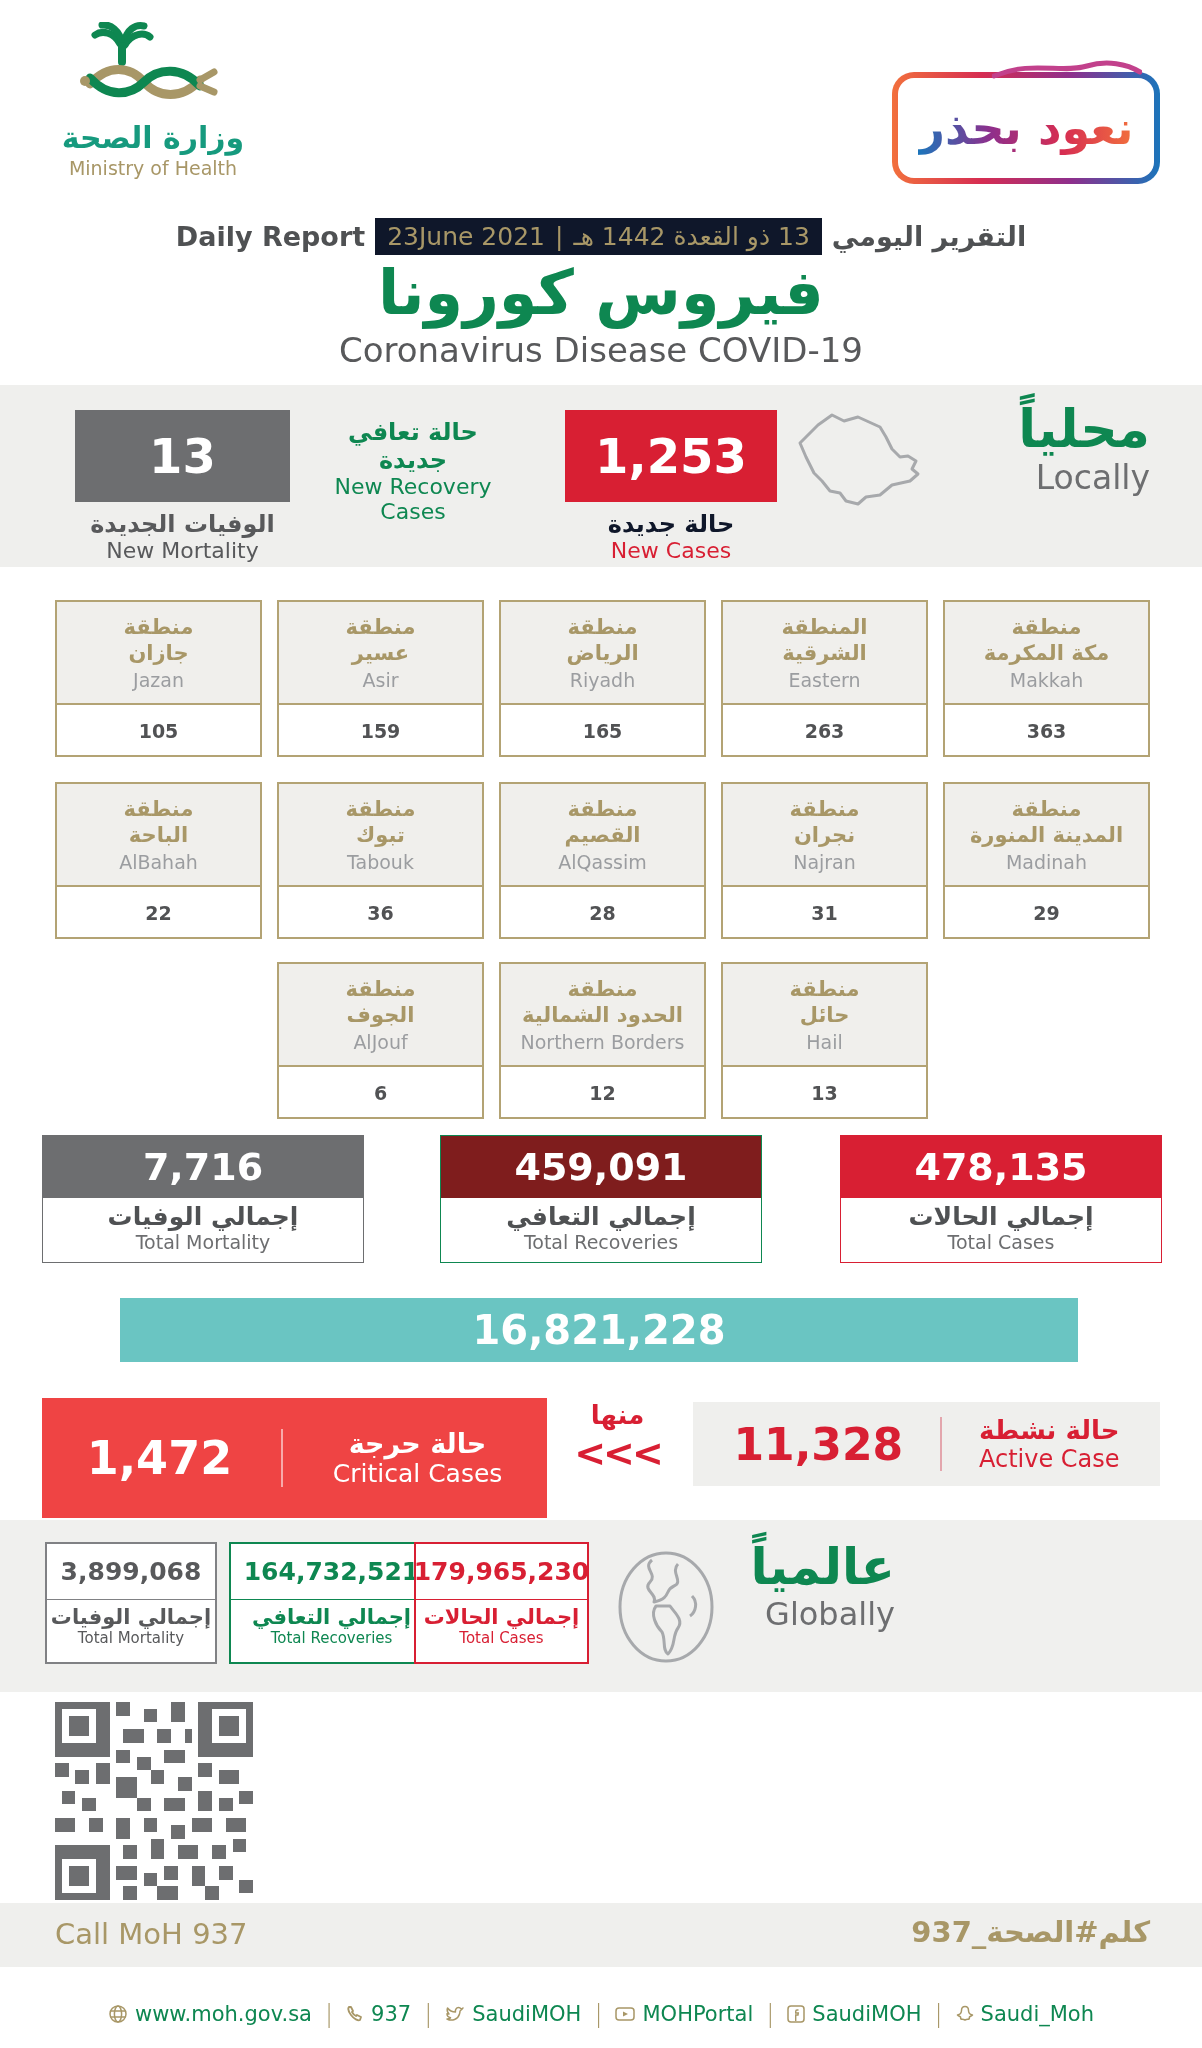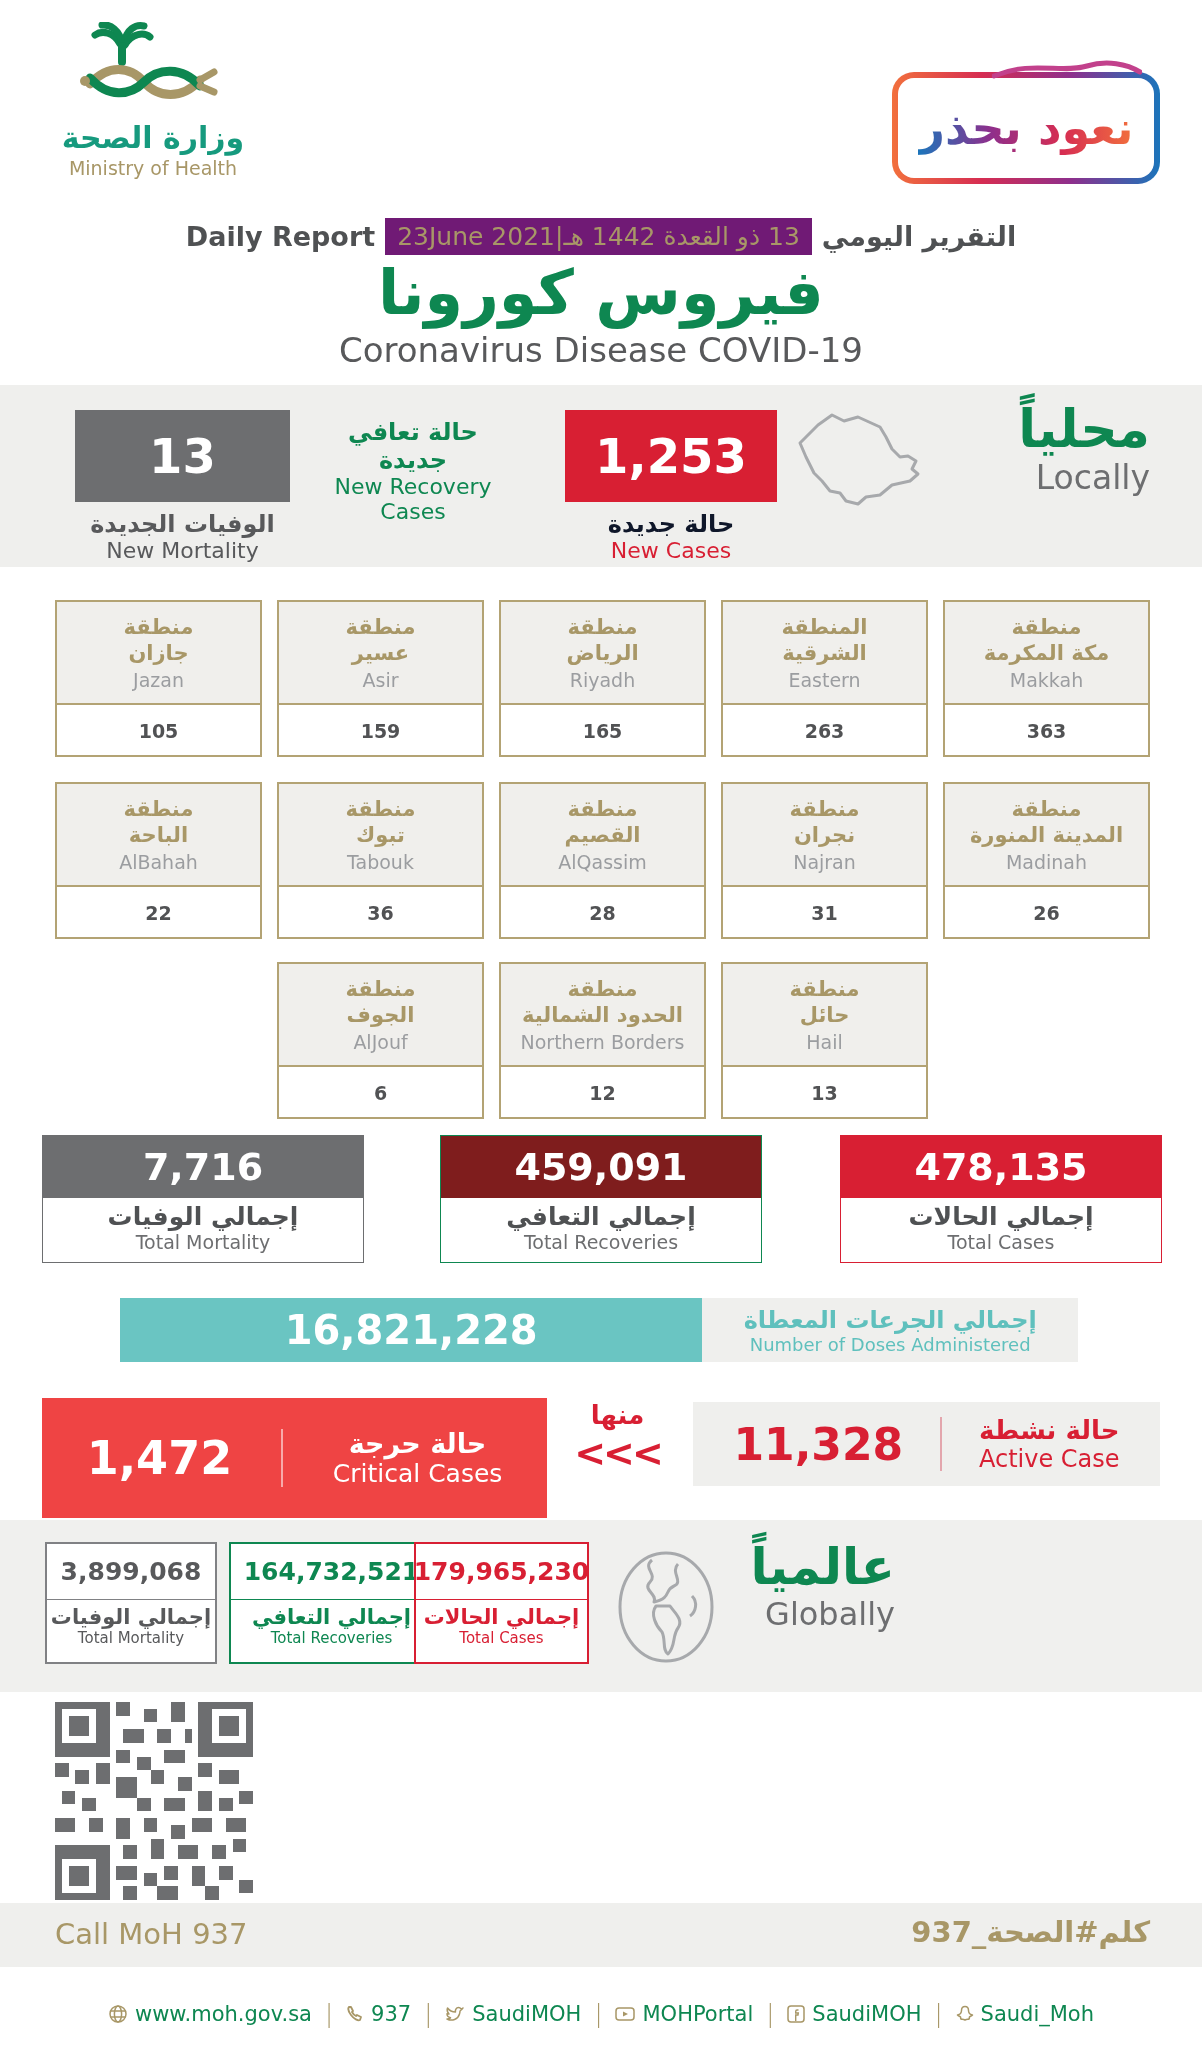--- a/index.html
+++ b/index.html
@@ -17,22 +17,22 @@
   .badge-inner { width:100%; height:100%; background:#fff; border-radius:16px;
                  display:flex; align-items:center; justify-content:center; }
   .badge-text { font-size:46px; font-weight:bold;
                 background:linear-gradient(90deg,#1b75bb,#8e2f8c,#d62d52,#f2703d);
                 -webkit-background-clip:text; background-clip:text; color:transparent; }
   .badge-wave { position:absolute; top:-14px; right:18px; }
 
   .report-line { position:absolute; left:0; top:218px; width:100%;
                  display:flex; align-items:center; justify-content:center; gap:10px; }
   .report-en { color:#4f5153; font-size:27px; font-weight:bold; }
-  .date-chip { background:#701a75; padding:4px 12px; color:#a89767; font-size:25px;
-               display:flex; align-items:center; }
+  .date-chip { background:#0f172a; padding:4px 12px; color:#a89767; font-size:25px;
+               display:flex; gap:10px; align-items:center; }
   .report-ar { color:#4f5153; font-size:27px; font-weight:bold; }
 
   .title-ar { position:absolute; left:0; top:256px; width:100%; text-align:center;
               color:#0e8751; font-size:62px; font-weight:bold; }
   .title-en { position:absolute; left:0; top:330px; width:100%; text-align:center;
               color:#58595b; font-size:34px; }
 
   
   .band-local { position:absolute; left:0; top:385px; width:1202px; height:182px; background:#efefed; }
   .stat-card { position:absolute; text-align:center; }
@@ -257,21 +257,21 @@
         <div class="region-ar" dir="rtl"><span>منطقة</span><br><span>نجران</span></div>
       <div class="region-en">Najran</div>
       </div>
     <div class="region-val">31</div>
   </div>
   <div class="region-box" style="left:943px; top:782px;">
     <div class="region-head">
         <div class="region-ar" dir="rtl"><span>منطقة</span><br><span>المدينة المنورة</span></div>
       <div class="region-en">Madinah</div>
       </div>
-    <div class="region-val">26</div>
+    <div class="region-val">29</div>
   </div>
 
   <div class="region-box" style="left:277px; top:962px;">
     <div class="region-head">
         <div class="region-ar" dir="rtl"><span>منطقة</span><br><span>الجوف</span></div>
       <div class="region-en">AlJouf</div>
       </div>
     <div class="region-val">6</div>
   </div>
   <div class="region-box" style="left:499px; top:962px;">
@@ -306,24 +306,20 @@
   <div class="total-box" style="left:840px; border:1px solid #d81f33;">
     <div class="total-head" style="background:#d81f33;">478,135</div>
     <div class="total-body">
       <div class="total-ar" dir="rtl">إجمالي الحالات</div>
       <div class="total-en">Total Cases</div>
     </div>
   </div>
 
   <div class="doses">
     <div class="doses-num">16,821,228</div>
-    <div class="doses-label">
-      <div class="doses-ar" dir="rtl">إجمالي الجرعات المعطاة</div>
-      <div class="doses-en">Number of Doses Administered</div>
-    </div>
   </div>
 
   <div class="critical-box">
     <div class="crit-num">1,472</div>
     <div class="crit-sep"></div>
     <div class="crit-labels">
       <div class="crit-ar" dir="rtl">حالة حرجة</div>
       <div class="crit-en">Critical Cases</div>
     </div>
   </div>

